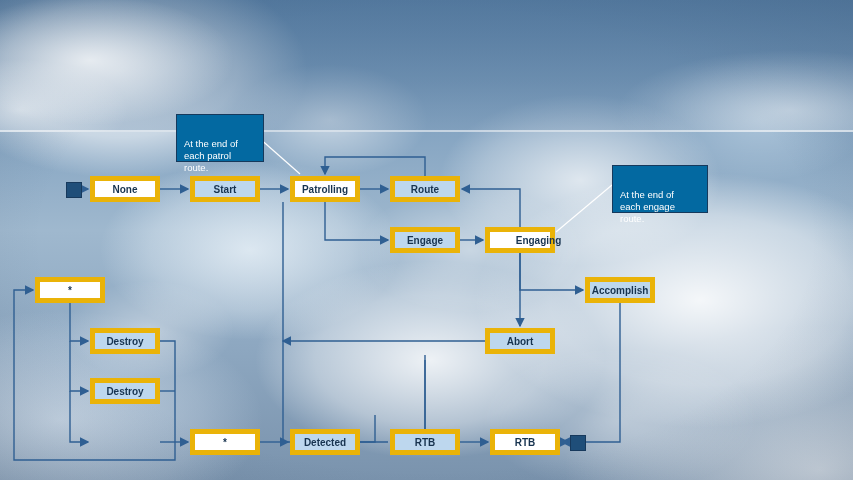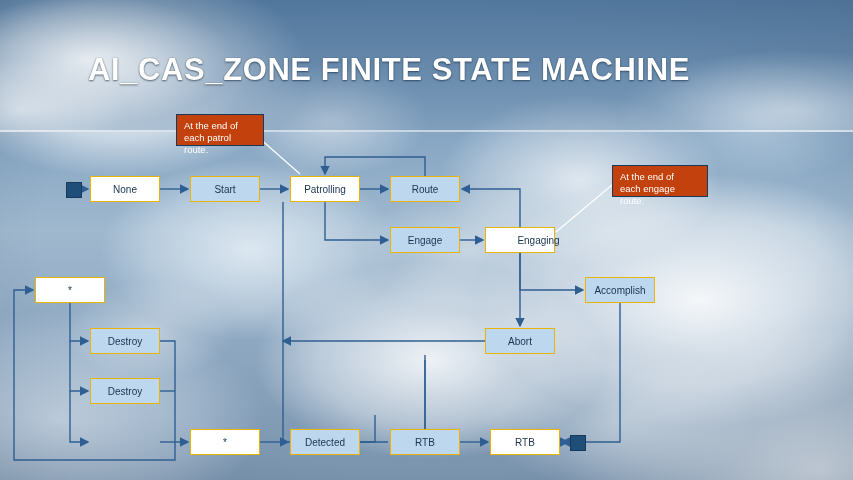--- a/index.html
+++ b/index.html
@@ -88,69 +88,69 @@
   svg.edges {
     position: absolute;
     left: 0; top: 0;
     width: 853px; height: 480px;
     pointer-events: none;
   }
 
   .node {
     position: absolute;
     box-sizing: border-box;
-    border: 1px solid #eab308;
+    border: 5px solid #eab308;
     display: flex;
     align-items: center;
     justify-content: center;
     font-size: 10px;
     color: #17334f;
     line-height: 1.1;
     text-align: center;
     white-space: nowrap;
+    font-weight: bold;
   }
   .node.fill {
     background: #bdd7ee;
   }
   .node.plain {
     background: #ffffff;
   }
   .terminator {
     position: absolute;
     background: #1f4e79;
     border: 1px solid #17395c;
   }
 
   .callout {
     position: absolute;
     box-sizing: border-box;
-    background: #c2410c;
+    background: #0369a1;
     border: 1px solid #16395c;
     color: #ffffff;
     font-size: 9.5px;
     line-height: 1.25;
-    padding: 5px 7px;
+    padding: 23px 7px;
     text-align: left;
     white-space: pre-line;
   }
 </style>
 </head>
 <body>
 
 <div id="stage">
 
   <div class="sky"></div>
   <div class="sky2"></div>
   <div class="vignette"></div>
 
   <div class="title-band">
     <div class="band-clouds"></div>
   </div>
   <div class="title-underline"></div>
-  <div class="title-text">AI_CAS_ZONE FINITE STATE MACHINE</div>
 
   <div class="diagram">
 
     <svg class="edges" viewBox="0 0 853 480">
       <defs>
         <marker id="arrow" markerWidth="7" markerHeight="7" refX="6" refY="3.5" orient="auto">
           <polygon points="0 0, 7 3.5, 0 7" fill="#2f5f92"></polygon>
         </marker>
       </defs>
       <g fill="none" stroke="#2f5f92" stroke-width="1.4" marker-end="url(#arrow)">

